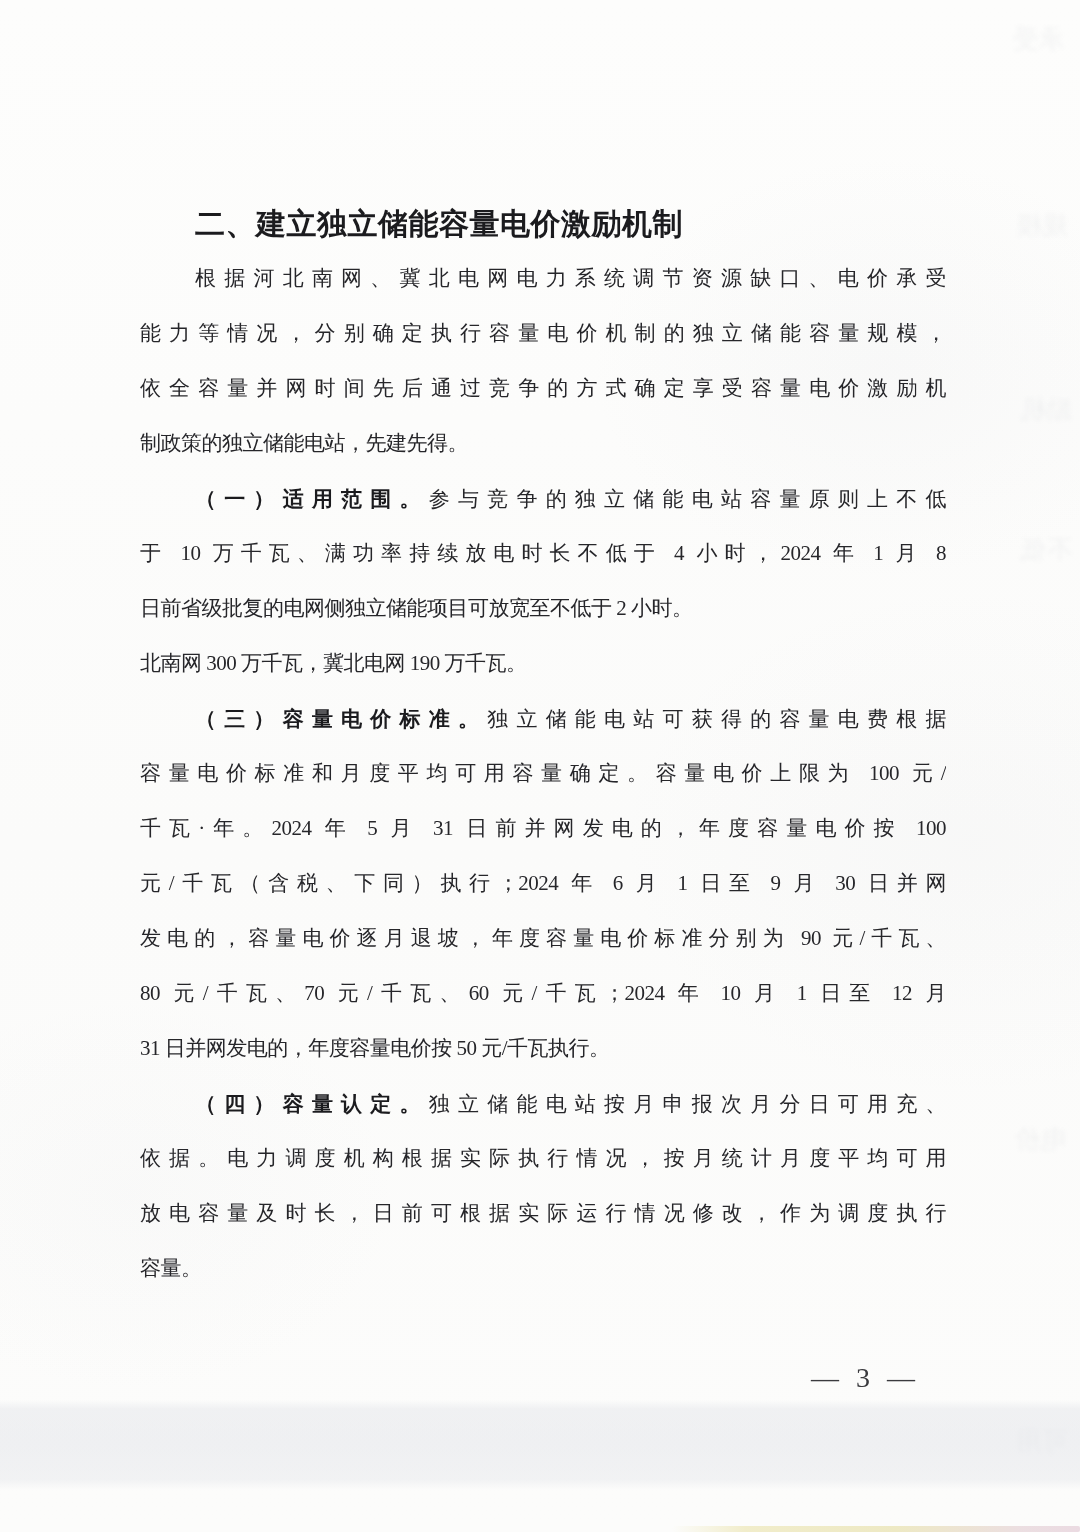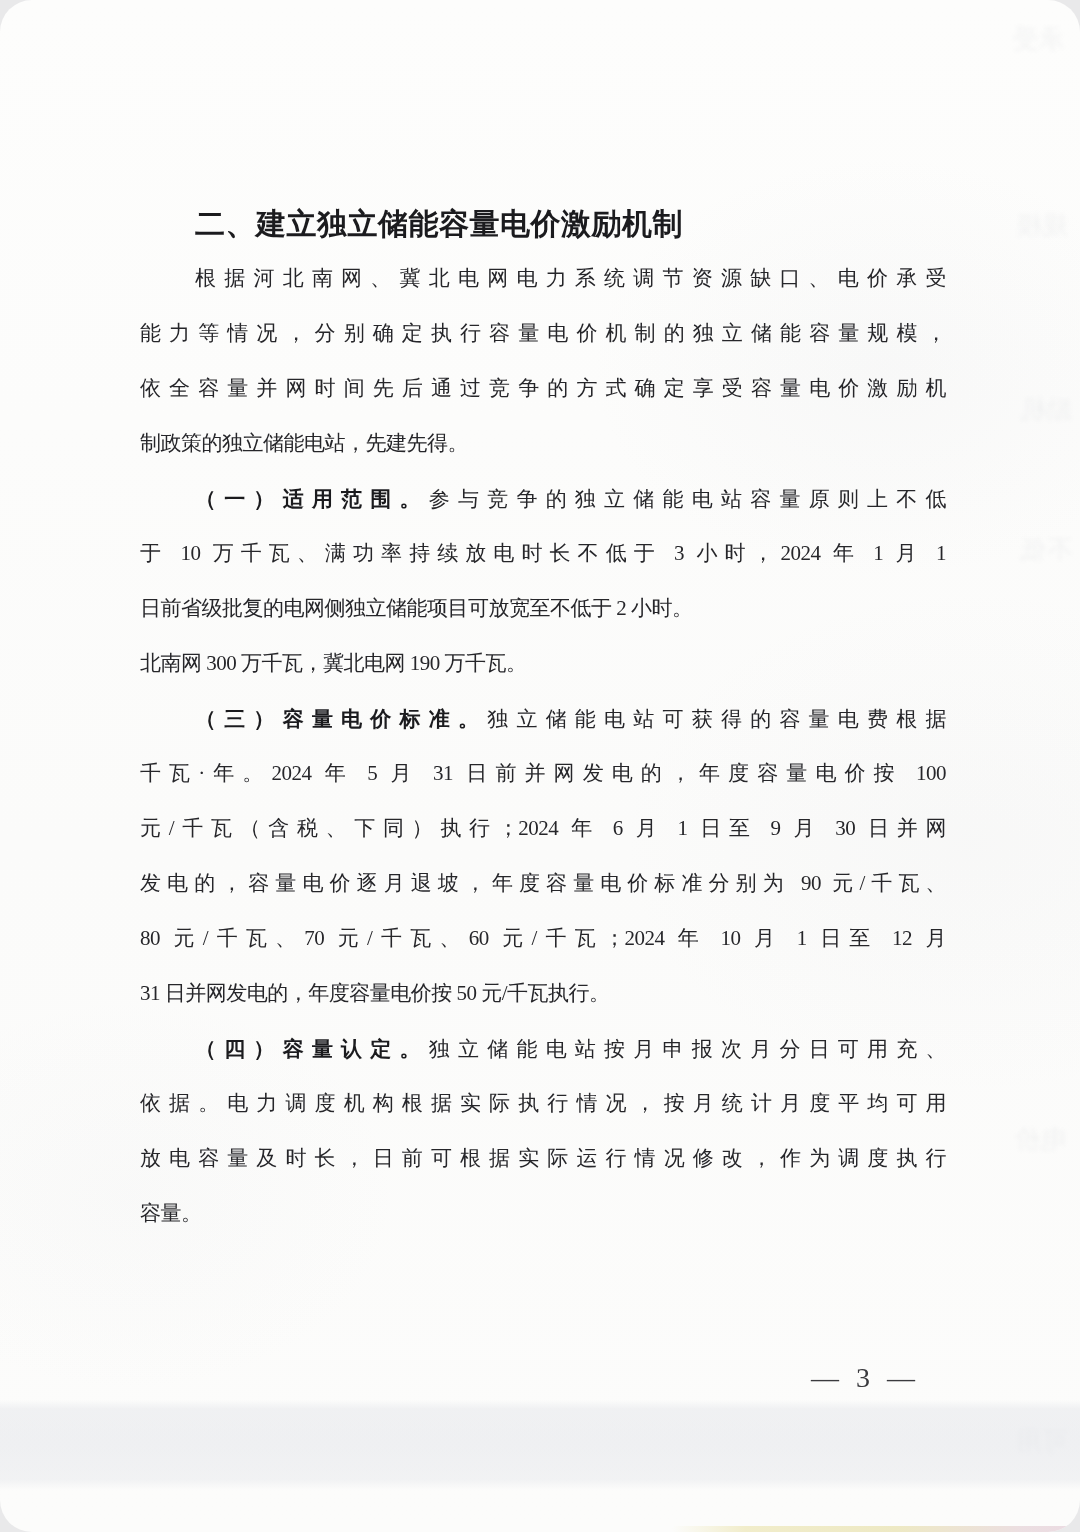--- a/index.html
+++ b/index.html
@@ -8,21 +8,20 @@
     background: #e9e9ea;
   }
   .paper {
     position: relative;
     width: 1080px;
     height: 1532px;
     margin: 0 auto;
     background: linear-gradient(180deg, #fdfdfc 0%, #fbfbfa 55%, #fcfcfb 100%);
     overflow: hidden;
     font-family: "Liberation Serif", "DejaVu Serif", serif;
-    border-radius: 32px;
   }
   
   .paper::before {
     content: "";
     position: absolute;
     inset: 0;
     background:
       radial-gradient(420px 300px at 82% 24%, rgba(210,212,218,0.10), rgba(210,212,218,0) 70%),
       radial-gradient(500px 360px at 90% 55%, rgba(208,210,216,0.08), rgba(208,210,216,0) 70%),
       radial-gradient(380px 280px at 12% 78%, rgba(212,214,219,0.07), rgba(212,214,219,0) 70%);
@@ -119,24 +118,25 @@
       <div class="ghost" style="left: 938px; top: 1424px; width: 130px;">可用</div>
     </div>
 
   <div class="textblock" id="body-lines">
       <div class="line heading ind"><span class="lead">二、建立独立储能容量电价激励机制</span></div>
       <div class="line ind j"><span>根据河北南网、冀北电网电力系统调节资源缺口、电价承受</span></div>
       <div class="line j"><span>能力等情况，分别确定执行容量电价机制的独立储能容量规模，</span></div>
       <div class="line j"><span>依全容量并网时间先后通过竞争的方式确定享受容量电价激励机</span></div>
       <div class="line"><span>制政策的独立储能电站，先建先得。</span></div>
       <div class="line ind j"><span class="lead">（一）适用范围。</span><span>参与竞争的独立储能电站容量原则上不低</span></div>
-      <div class="line j"><span>于 10 万千瓦、满功率持续放电时长不低于 3 小时，2024 年 1 月 1</span></div>
+      <div class="line j"><span>于 10 万千瓦、满功率持续放电时长不低于 4 小时，2024 年 1 月 8</span></div>
       <div class="line"><span>日前省级批复的电网侧独立储能项目可放宽至不低于 2 小时。</span></div>
       <div class="line"><span>北南网 300 万千瓦，冀北电网 190 万千瓦。</span></div>
       <div class="line ind j"><span class="lead">（三）容量电价标准。</span><span>独立储能电站可获得的容量电费根据</span></div>
+      <div class="line j"><span>容量电价标准和月度平均可用容量确定。容量电价上限为 100 元/</span></div>
       <div class="line j"><span>千瓦·年。2024 年 5 月 31 日前并网发电的，年度容量电价按 100</span></div>
       <div class="line j"><span>元/千瓦（含税、下同）执行；2024 年 6 月 1 日至 9 月 30 日并网</span></div>
       <div class="line j"><span>发电的，容量电价逐月退坡，年度容量电价标准分别为 90 元/千瓦、</span></div>
       <div class="line j"><span>80 元/千瓦、70 元/千瓦、60 元/千瓦；2024 年 10 月 1 日至 12 月</span></div>
       <div class="line"><span>31 日并网发电的，年度容量电价按 50 元/千瓦执行。</span></div>
       <div class="line ind j"><span class="lead">（四）容量认定。</span><span>独立储能电站按月申报次月分日可用充、</span></div>
       <div class="line j"><span>依据。电力调度机构根据实际执行情况，按月统计月度平均可用</span></div>
       <div class="line j"><span>放电容量及时长，日前可根据实际运行情况修改，作为调度执行</span></div>
       <div class="line"><span>容量。</span></div>
     </div>

